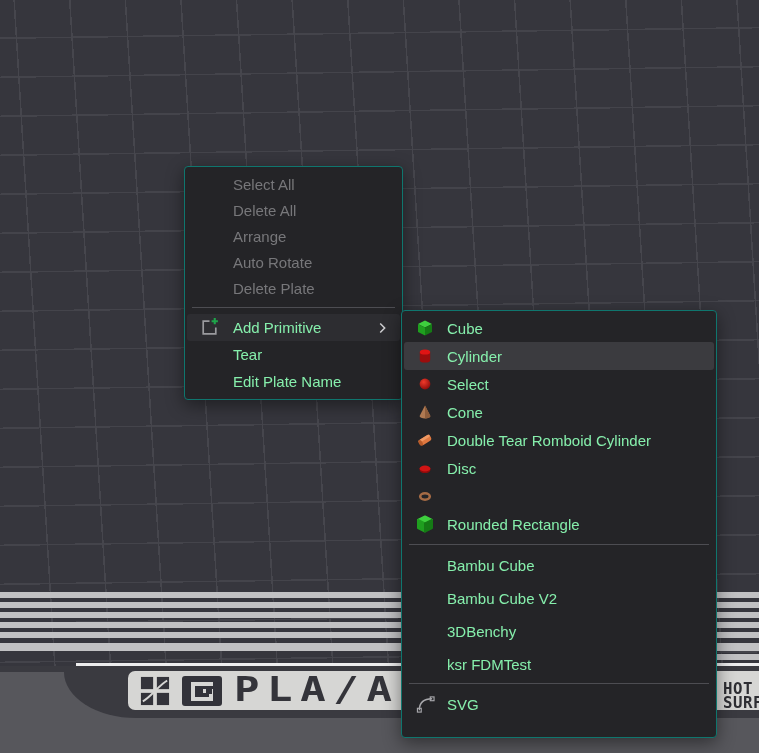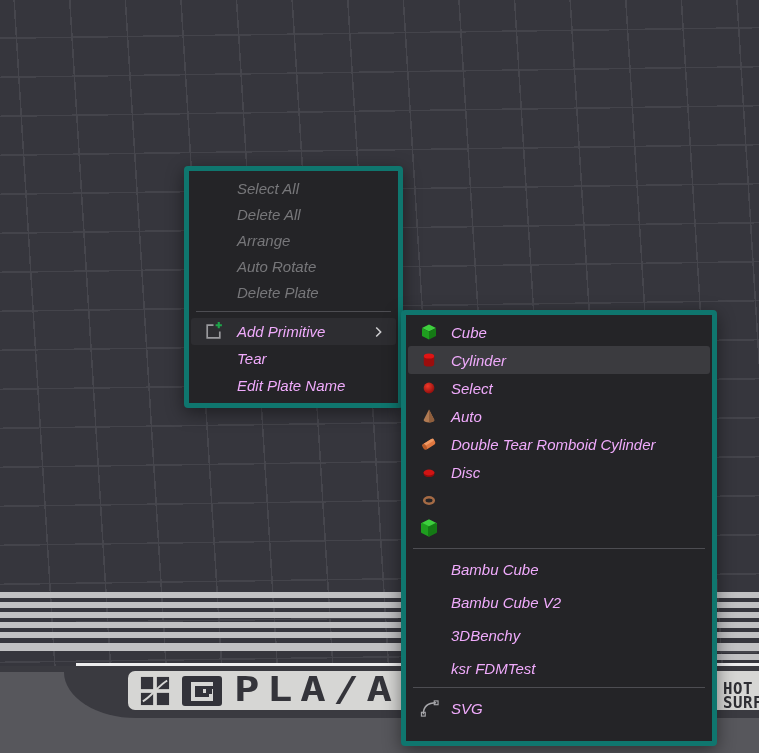--- a/index.html
+++ b/index.html
@@ -61,29 +61,29 @@
   .hot-group{
     position:absolute;left:544px;top:12px;display:flex;align-items:flex-end;gap:7px;
   }
   .hot-text{
     font-family:"DejaVu Sans Mono", monospace;font-weight:bold;font-size:15px;
     line-height:0.92;color:#2E2E33;letter-spacing:0.5px;
     transform:scaleX(1.05);transform-origin:left center;white-space:nowrap;
   }
   
   .menu{
-    position:absolute;background:#242427;border:5px solid #0f766e;border-radius:4px;
+    position:absolute;background:#242427;border:1px solid #0f766e;border-radius:4px;
     box-shadow:0 5px 18px rgba(0,0,0,0.45);
-    box-sizing:border-box;padding:4px 0 4px 0;z-index:10;font-style:italic;
+    box-sizing:border-box;padding:4px 0 4px 0;z-index:10;
   }
   .main-menu{left:184px;top:166px;width:219px;}
   .sub-menu{left:401px;top:310px;width:316px;z-index:11;padding-top:3px;padding-bottom:19px;}
   .mi,.smi{
     display:flex;align-items:center;margin:0 2px;border-radius:3px;
-    padding:0 10px 0 12px;font-size:15px;color:#f0abfc;cursor:default;
+    padding:0 10px 0 12px;font-size:15px;color:#86efac;cursor:default;
     box-sizing:border-box;
   }
   .mi{height:26px;}
   .mi.tall{height:27px;}
   .smi{height:28px;}
   .smi.h26{height:26px;margin-top:7px;}
   .mi.disabled{color:#77777A;}
   .mi.hovered{background:#2D2D31;}
   .smi.hovered{background:#3B3B3F;}
   .mi .icon-slot{width:34px;display:flex;align-items:center;flex:0 0 auto;}
@@ -220,21 +220,21 @@
     <span class="label">Select</span>
   </div>
 
   <div class="smi">
     <span class="icon-slot">
       <svg width="18" height="18" viewBox="0 0 18 18">
         <path d="M9 2.5 L14.4 13 A5.4 2.6 0 0 1 3.6 13 Z" fill="#B07A52"></path>
         <path d="M9 2.5 L14.4 13 A5.4 2.6 0 0 1 9 15.6 Z" fill="#8F5E3C"></path>
       </svg>
     </span>
-    <span class="label">Auto</span>
+    <span class="label">Cone</span>
   </div>
 
   <div class="smi">
     <span class="icon-slot">
       <svg width="18" height="18" viewBox="0 0 18 18">
         <g transform="rotate(-32 9 9)">
           <rect x="2.5" y="6" width="13" height="6.4" rx="3" fill="#E07840"></rect>
           <rect x="2.5" y="6" width="13" height="2.6" rx="1.3" fill="#F09A64"></rect>
           <ellipse cx="3.8" cy="9.2" rx="1.8" ry="3.1" fill="#B85A28"></ellipse>
         </g>
@@ -262,20 +262,21 @@
   </div>
 
   <div class="smi">
     <span class="icon-slot">
       <svg width="18" height="18" viewBox="0 0 18 18">
         <polygon points="9,1.5 16,5 9,8.5 2,5" fill="#3ECF3E" stroke="#3ECF3E" stroke-width="2" stroke-linejoin="round"></polygon>
         <polygon points="2,5 9,8.5 9,16.5 2,13" fill="#1F9E1F" stroke="#1F9E1F" stroke-width="2" stroke-linejoin="round"></polygon>
         <polygon points="16,5 9,8.5 9,16.5 16,13" fill="#157A15" stroke="#157A15" stroke-width="2" stroke-linejoin="round"></polygon>
       </svg>
     </span>
+    <span class="label">Rounded Rectangle</span>
   </div>
 
   <div class="sep"></div>
 
   <div class="smi h26">
     <span class="icon-slot"></span>
     <span class="label">Bambu Cube</span>
   </div>
   <div class="smi h26">
     <span class="icon-slot"></span>

